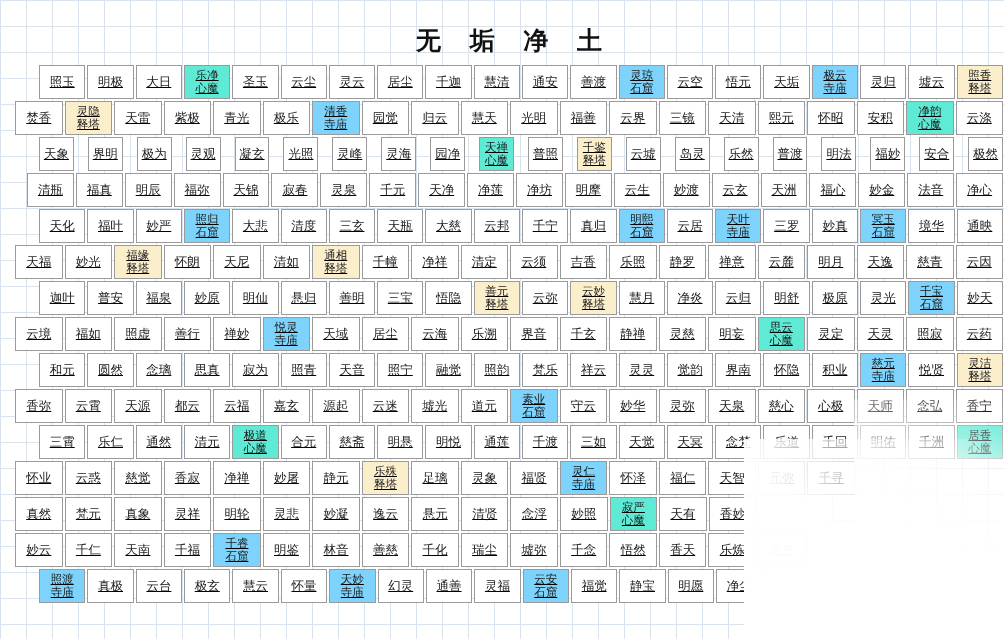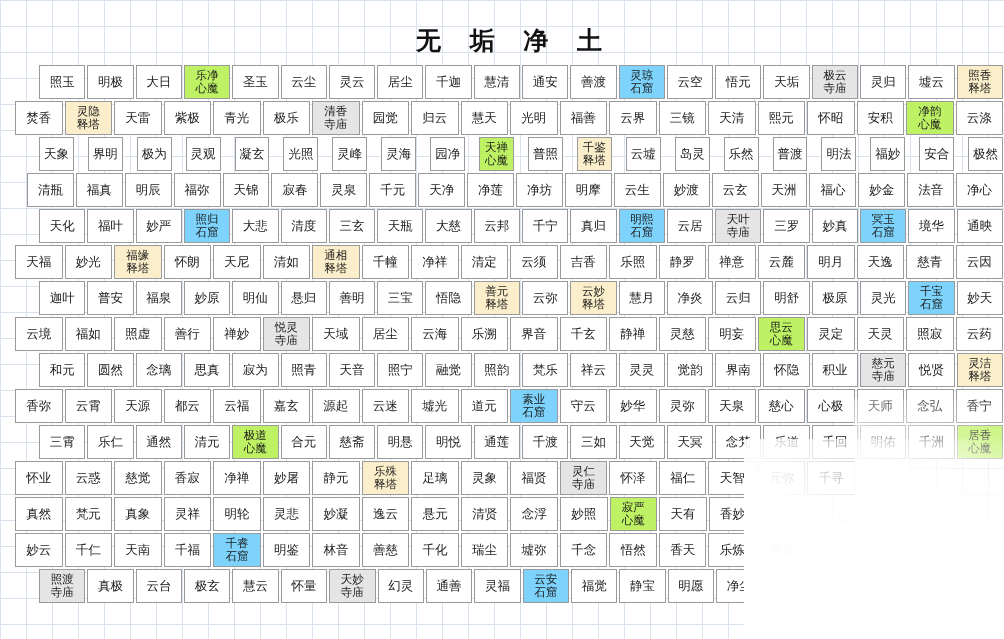--- a/index.html
+++ b/index.html
@@ -43,20 +43,21 @@
     text-indent: 10px;
   }
   #board {
     padding: 0 8px;
   }
   .row {
     display: flex;
     justify-content: center;
     align-items: stretch;
     margin-bottom: 2px;
+    text-decoration: underline;
   }
   .cell {
     box-sizing: border-box;
     width: 52px;
     min-height: 34px;
     margin-right: 2px;
     border: 1px solid #9a9a9a;
     background: #ffffff;
     color: #1a1a1a;
     font-size: 12.5px;
@@ -66,22 +67,22 @@
     align-items: center;
     justify-content: center;
     text-align: center;
     font-family: "DejaVu Sans", "Liberation Sans", sans-serif;
   }
   .cell:last-child { margin-right: 0; }
   .cell .l1, .cell .l2 { display: block; white-space: nowrap; }
   .cell.two { font-size: 11.5px; line-height: 13px; }
   
   .c-plain  { background: #ffffff; }
-  .c-green  { background: #e5e5e5; }
-  .c-orange { background: #bef264; }
+  .c-green  { background: #7dd3fc; }
+  .c-orange { background: #5eead4; }
   .c-blue   { background: #7dd3fc; }
   .c-yellow { background: #fbeecb; align-items: center; }
 
   
   #glare {
     position: absolute;
     right: 0;
     bottom: 0;
     width: 260px;
     height: 200px;

